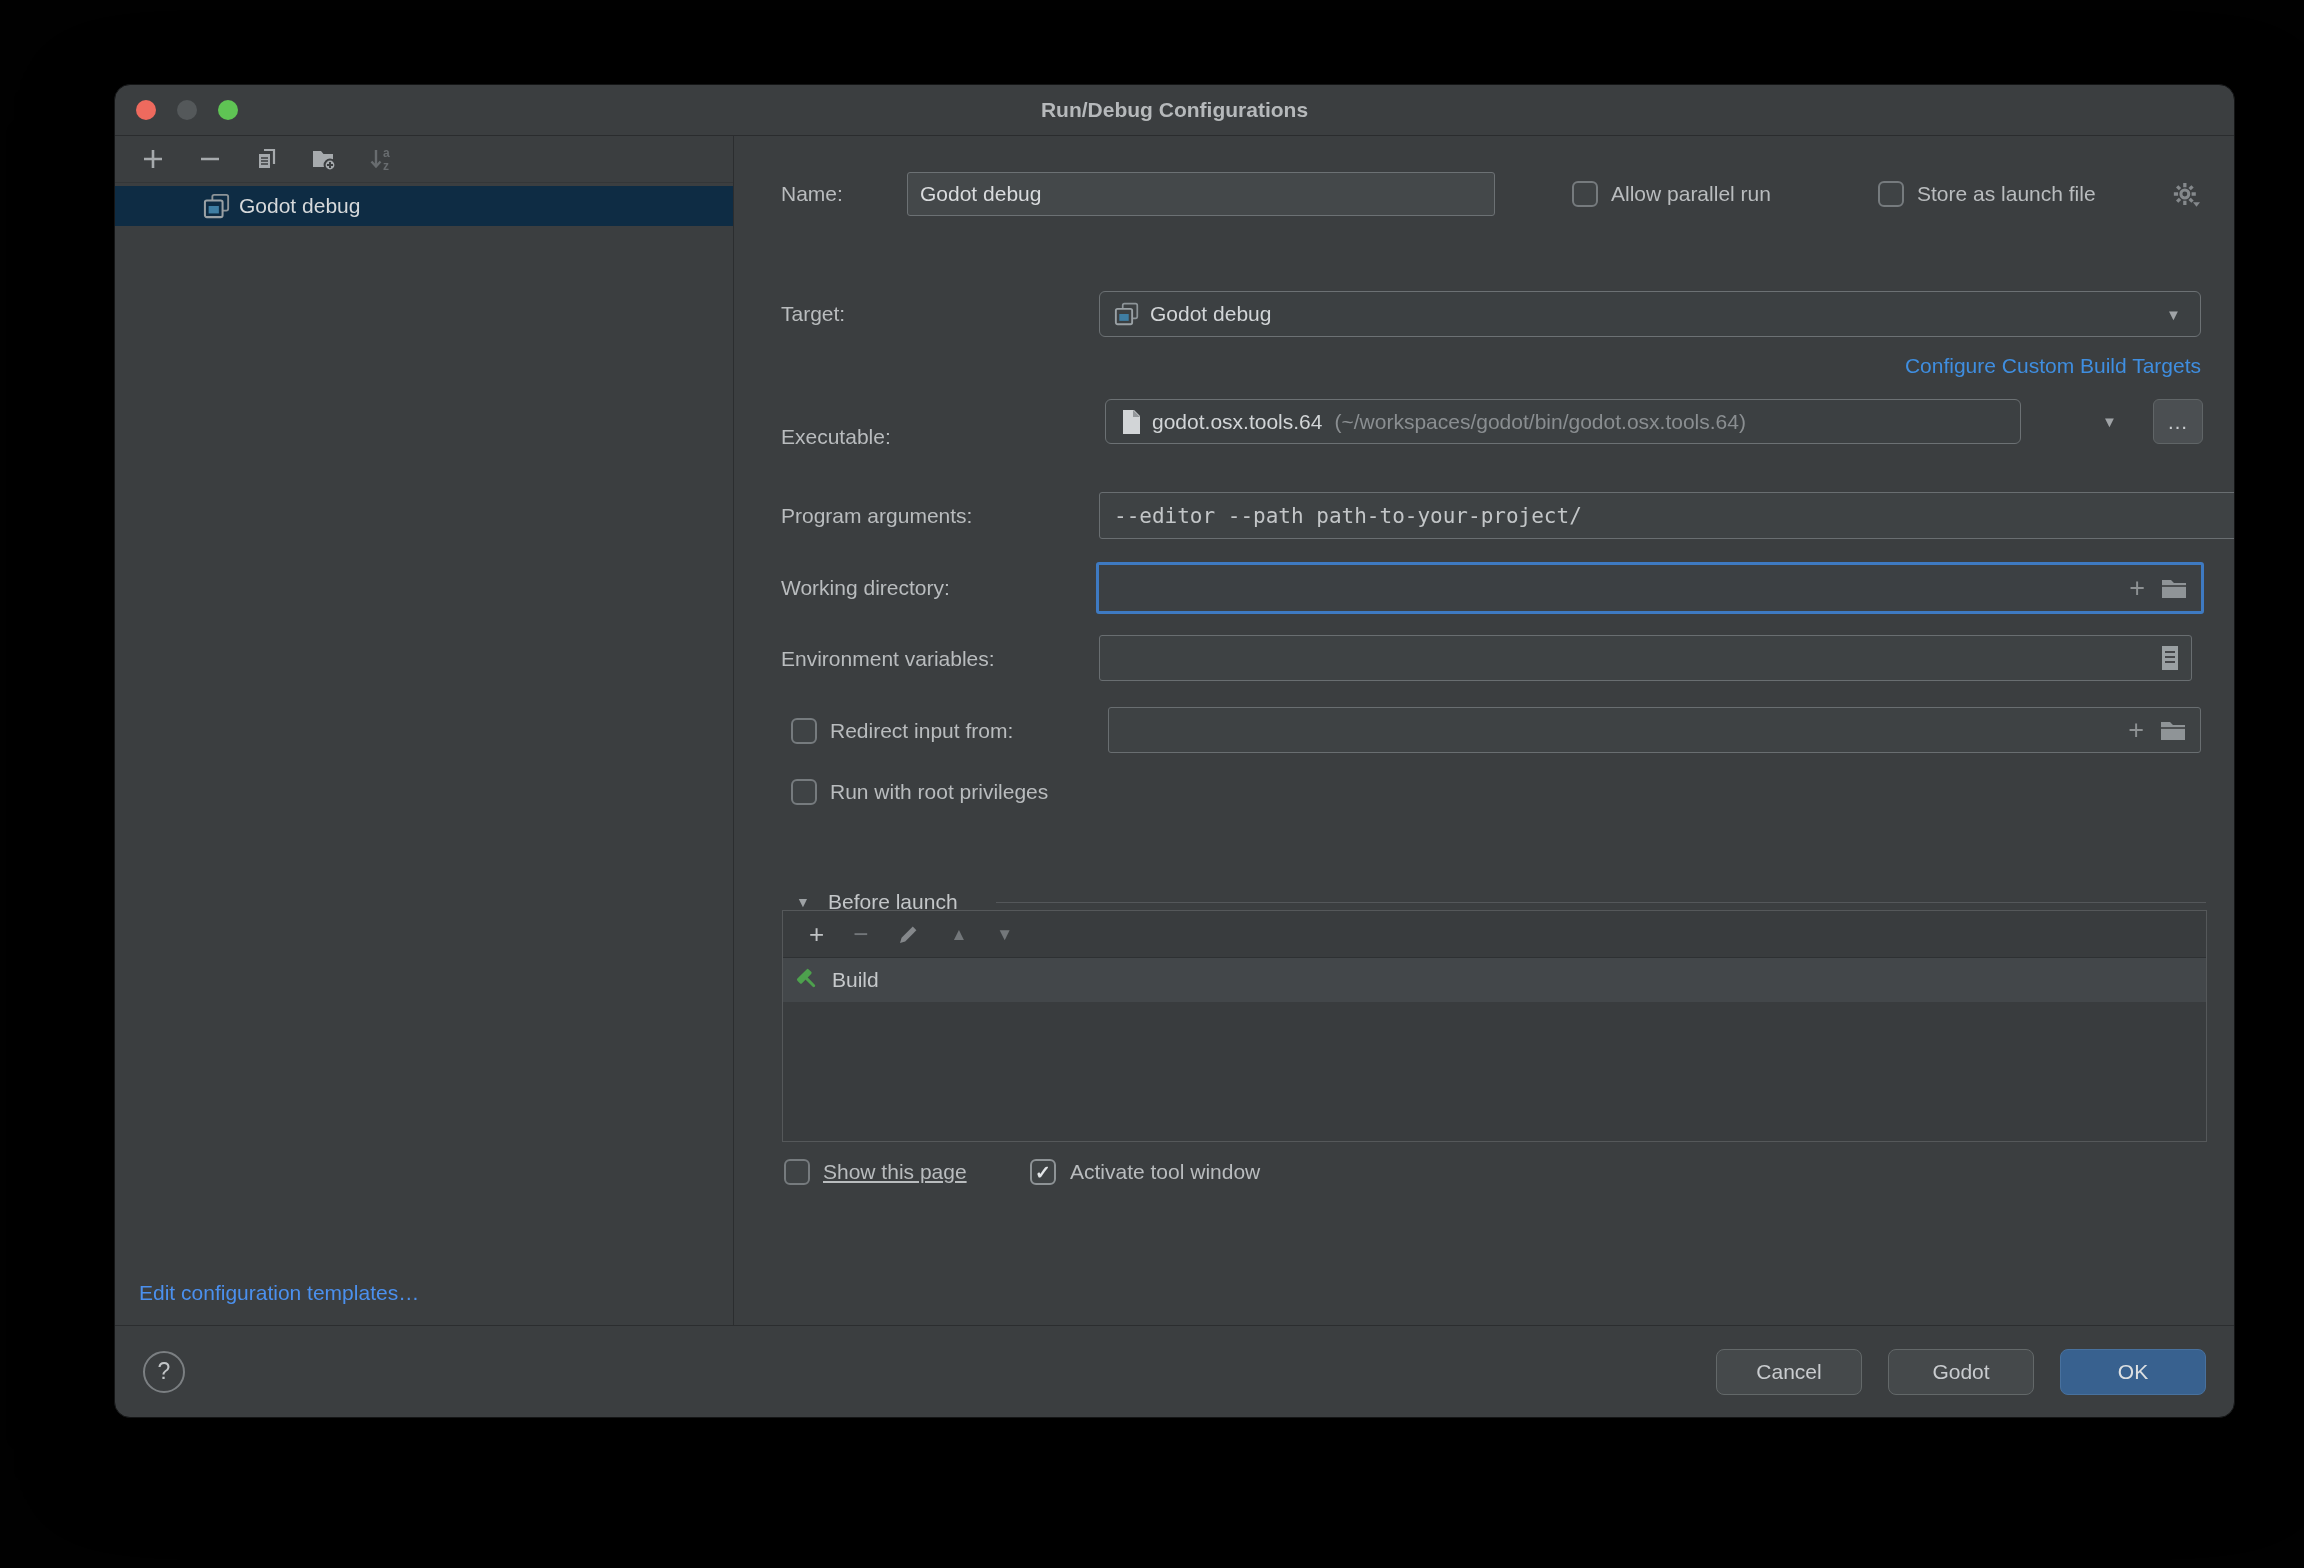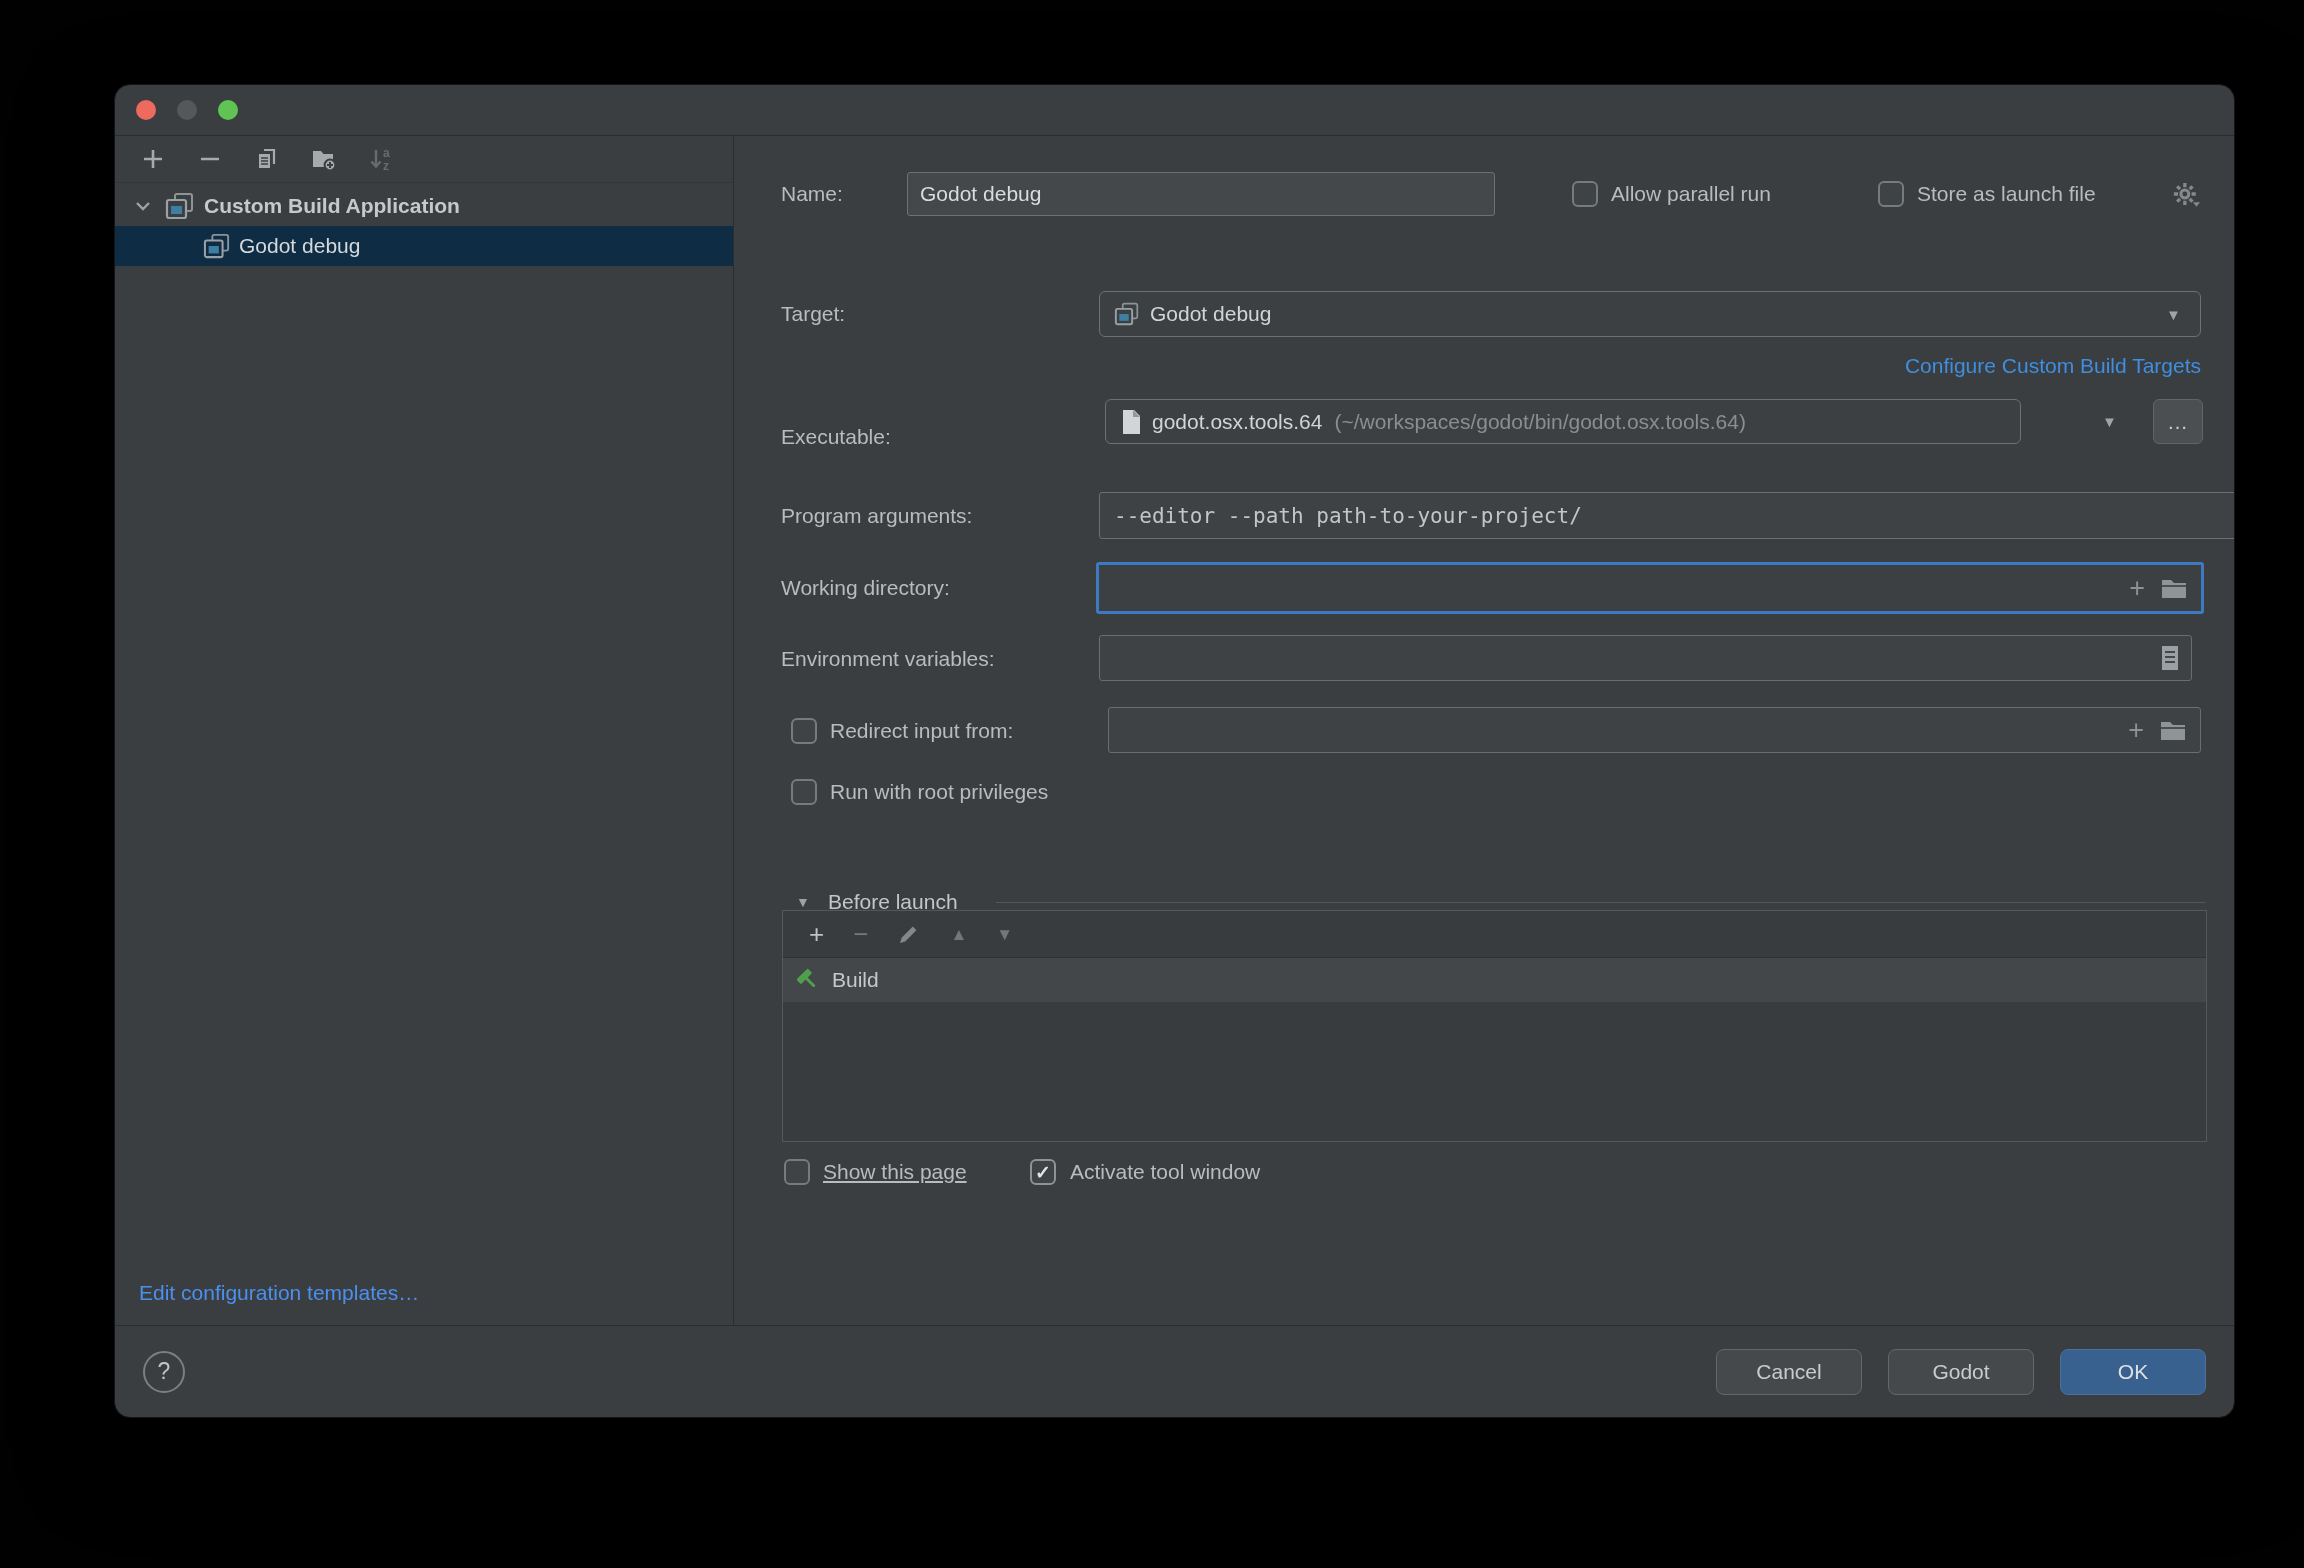--- a/index.html
+++ b/index.html
@@ -82,20 +82,21 @@
 <body>
 
 <div class="window">
 
   <div class="titlebar">
     <div class="lights">
       <div class="light red"></div>
       <div class="light minimize"></div>
       <div class="light green"></div>
     </div>
+    <div class="title">Run/Debug Configurations</div>
   </div>
 
   <div class="main">
 
     <div class="sidebar">
       <div class="sb-toolbar">
         <div class="tbicon">
           <svg width="24" height="24" viewBox="0 0 24 24">
               <g stroke="#a6aaad" stroke-width="2.6">
                 <line x1="12" y1="3" x2="12" y2="21"></line>
@@ -137,35 +138,20 @@
                 <line x1="8" y1="4" x2="8" y2="20"></line>
                 <path d="M3.5 15.5 L8 20.5 L12.5 15.5"></path>
               </g>
               <text x="15" y="11" font-size="12" font-weight="bold" fill="#686c6f" font-family="Liberation Sans, sans-serif">a</text>
               <text x="15" y="24" font-size="12" font-weight="bold" fill="#686c6f" font-family="Liberation Sans, sans-serif">z</text>
             </svg>
         </div>
       </div>
 
       <div class="tree">
-        <div class="tree-row group">
-          <span class="tbicon">
-            <svg width="22" height="22" viewBox="0 0 22 22">
-                <polyline points="5,8 11,14 17,8" fill="none" stroke="#9ea2a5" stroke-width="2.4"></polyline>
-              </svg>
-          </span>
-          <span>
-            <svg width="30" height="28" viewBox="0 0 30 28">
-                <rect x="10" y="2" width="17" height="17" rx="2" fill="none" stroke="#8d9498" stroke-width="2"></rect>
-                <rect x="2" y="8" width="19" height="18" rx="2" fill="#3b3e40" stroke="#9aa1a5" stroke-width="2.2"></rect>
-                <rect x="6" y="14" width="11" height="8" fill="#3f7ea3"></rect>
-              </svg>
-          </span>
-          <span>Custom Build Application</span>
-        </div>
         <div class="tree-row selected">
           <span>
             <svg width="28" height="26" viewBox="0 0 30 28">
                 <rect x="10" y="2" width="17" height="17" rx="2" fill="none" stroke="#8d9498" stroke-width="2"></rect>
                 <rect x="2" y="8" width="19" height="18" rx="2" fill="#0e2c44" stroke="#9aa1a5" stroke-width="2.2"></rect>
                 <rect x="6" y="14" width="11" height="8" fill="#3f7ea3"></rect>
               </svg>
           </span>
           <span>Godot debug</span>
         </div>

